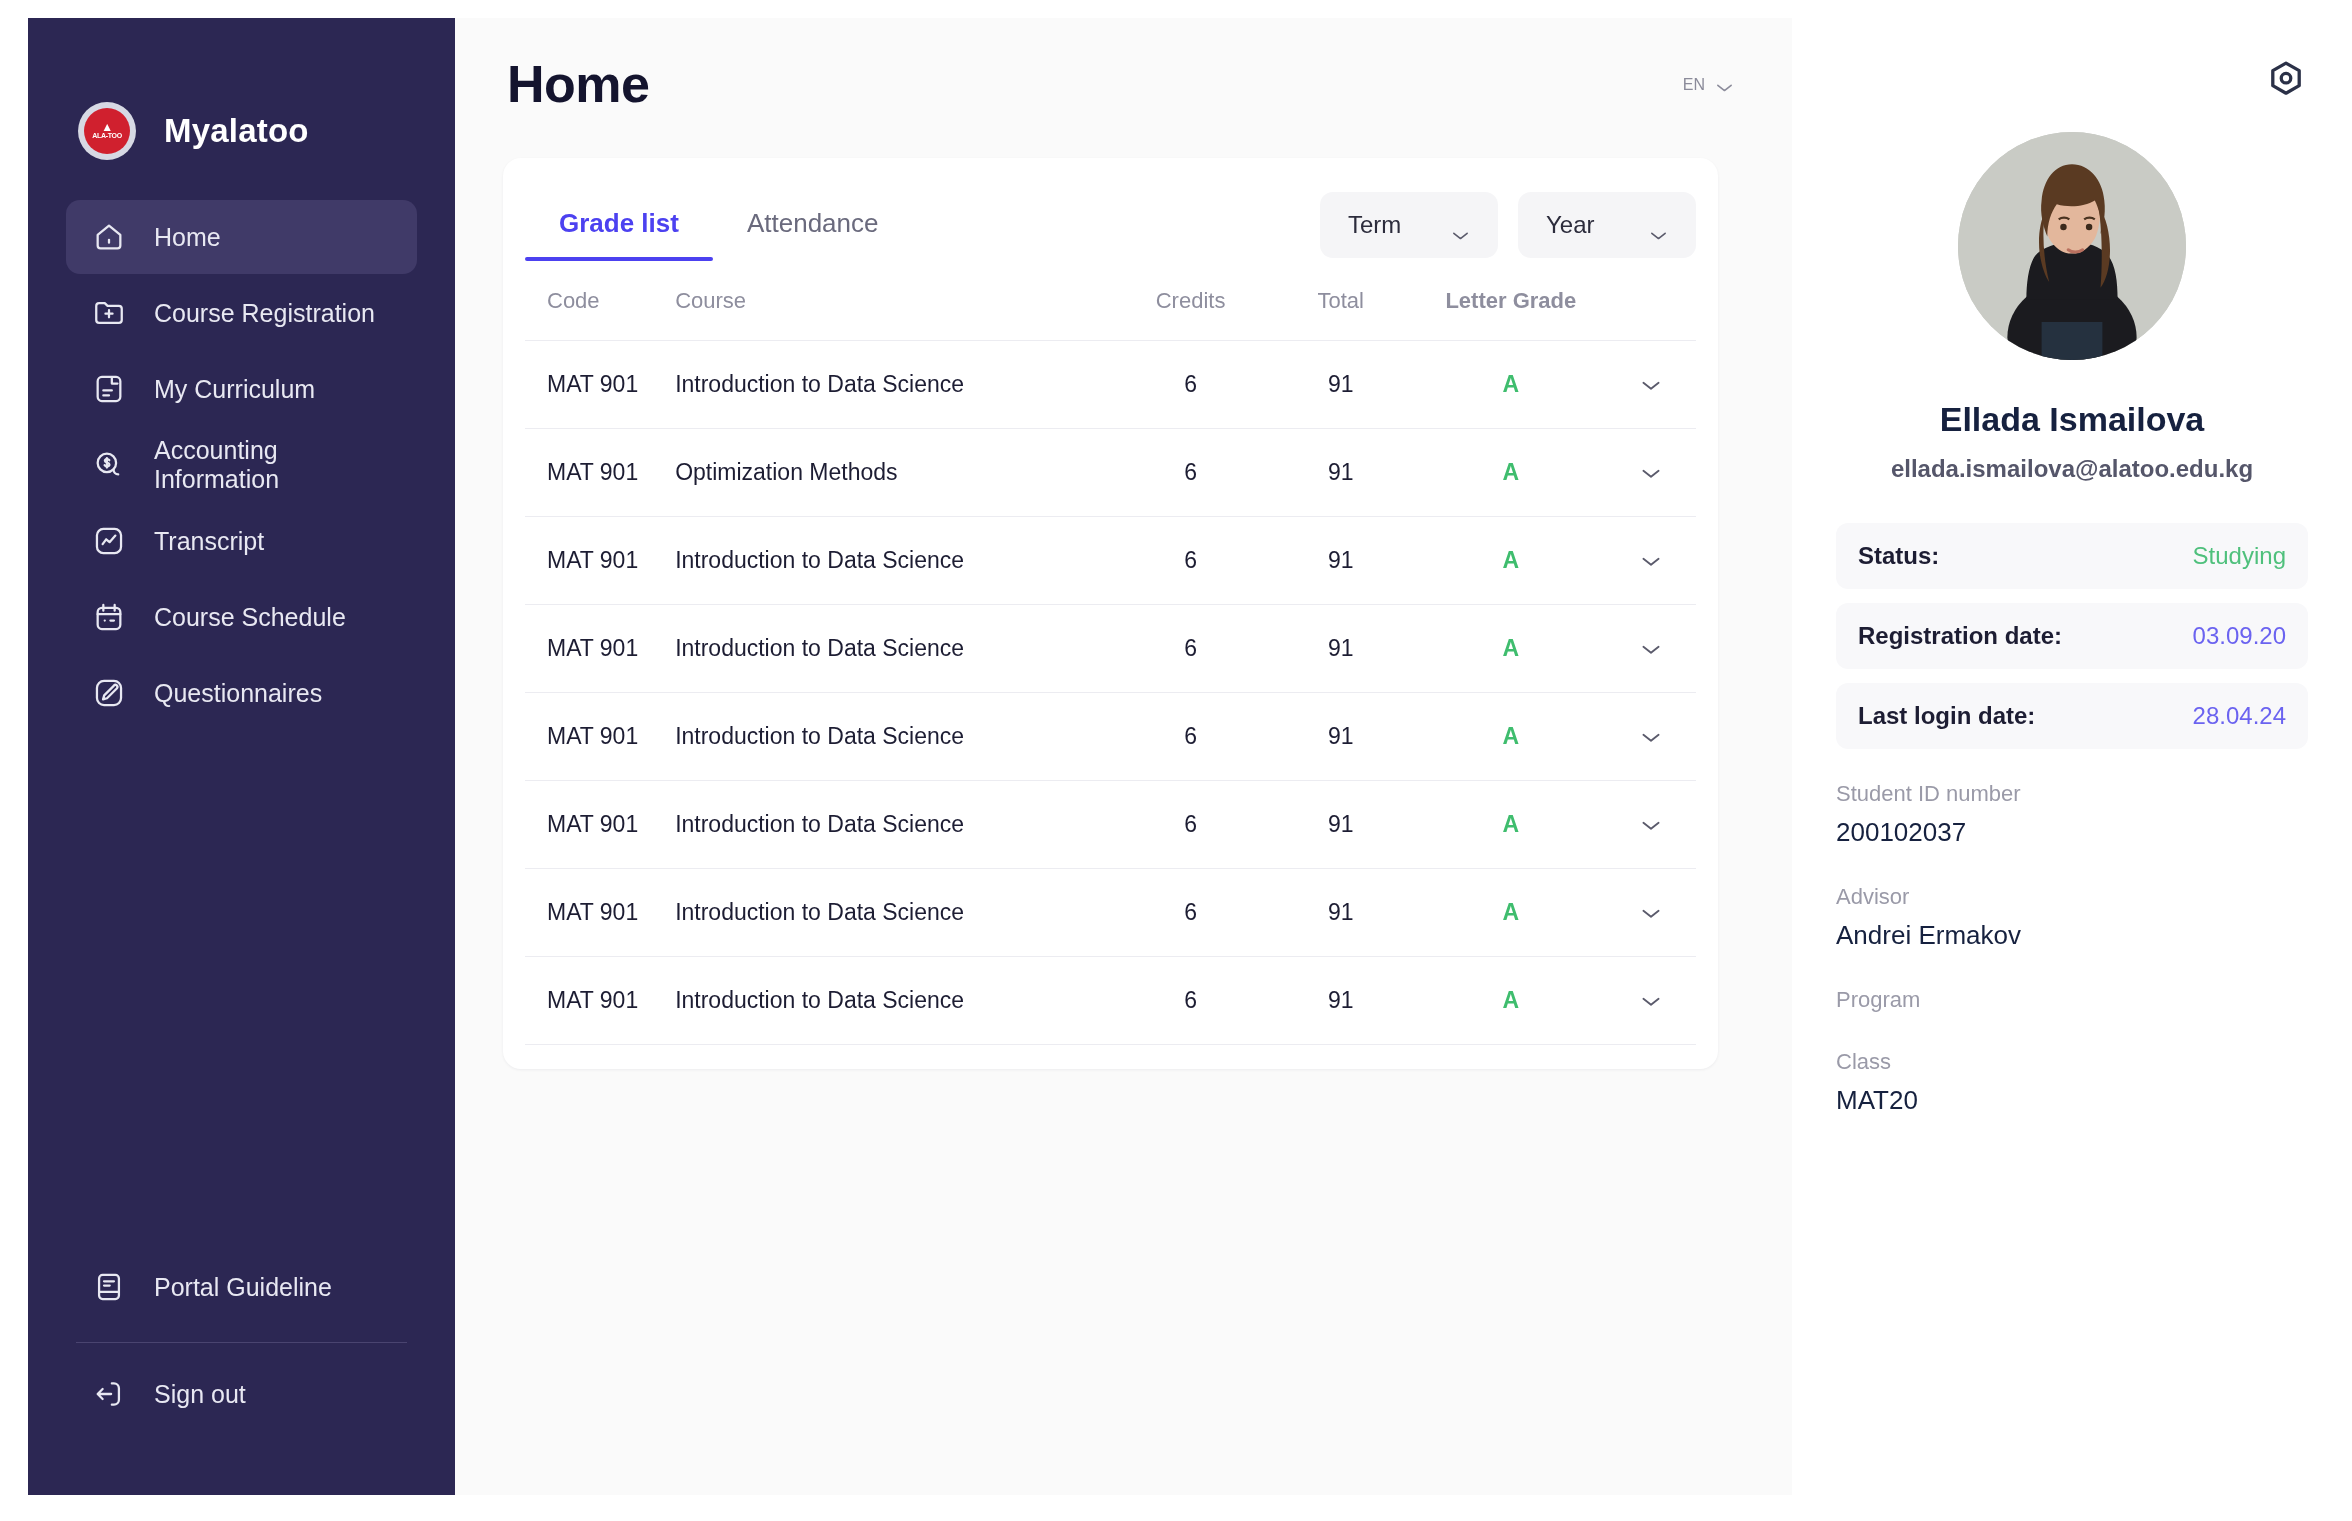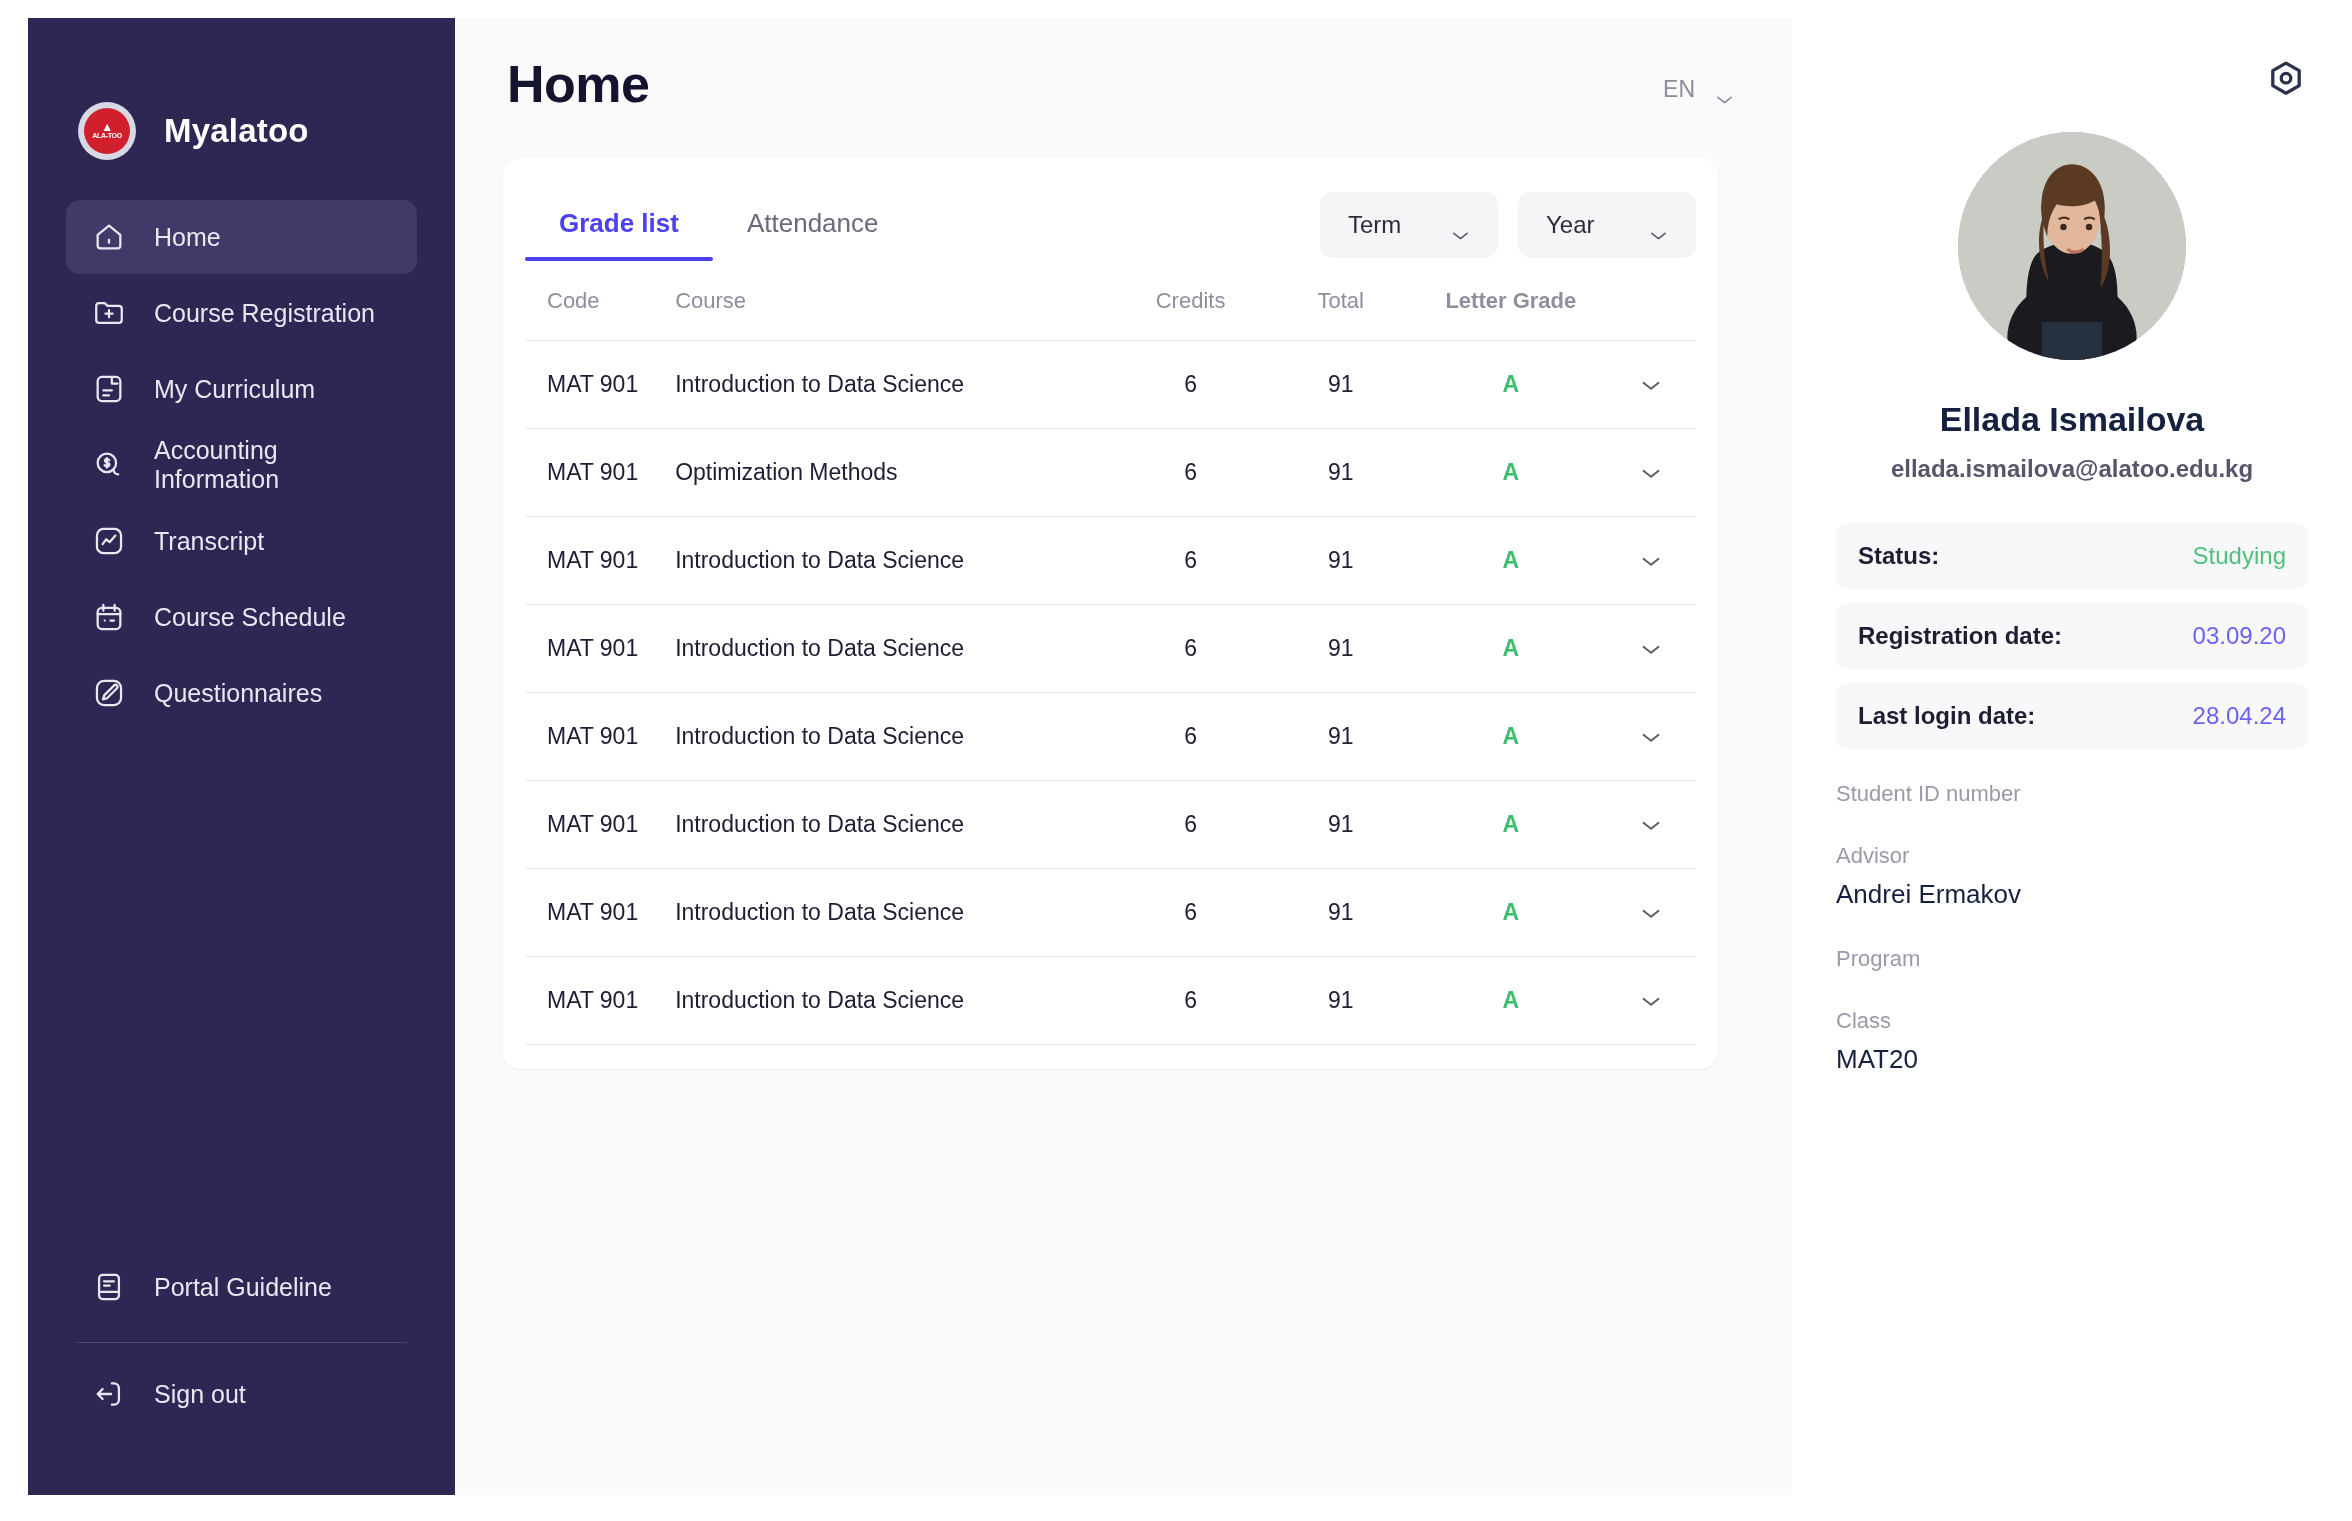--- a/index.html
+++ b/index.html
@@ -96,22 +96,22 @@
   }
   .main-head {
     display: flex; align-items: flex-start; justify-content: space-between;
     padding: 0 4px;
   }
   .page-title {
     font-size: 52px; font-weight: 700; color: #14142e;
     letter-spacing: -0.5px;
   }
   .lang {
-    display: flex; align-items: center; gap: 20px;
-    color: #8b8b9a; font-size: 23px; cursor: pointer;
+    display: flex; align-items: center; gap: 10px;
+    color: #8b8b9a; font-size: 16px; cursor: pointer;
     margin-top: 22px;
   }
   .chev { width: 19px; height: 11px; display: inline-block; }
 
   .card {
     margin-top: 44px;
     background: #ffffff;
     border-radius: 18px;
     box-shadow: 0 1px 3px rgba(20,20,46,0.06);
     padding: 0 22px 24px 22px;
@@ -512,20 +512,21 @@
           <span class="kv-val" style="color:#6b63f0">03.09.20</span>
         </div>
         <div class="kv">
           <span class="kv-key">Last login date:</span>
           <span class="kv-val" style="color:#6b63f0">28.04.24</span>
         </div>
       </div>
     <div class="details" id="details">
         <div class="detail">
           <div class="detail-label">Student ID number</div>
+          <div class="detail-value">200102037</div>
         </div>
         <div class="detail">
           <div class="detail-label">Advisor</div>
           <div class="detail-value">Andrei Ermakov</div>
         </div>
         <div class="detail">
           <div class="detail-label">Program</div>
         </div>
         <div class="detail">
           <div class="detail-label">Class</div>

